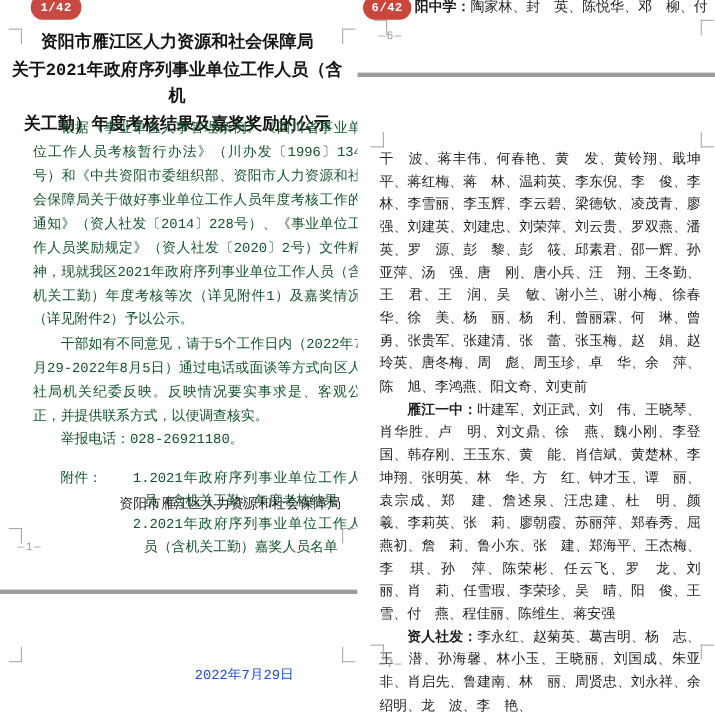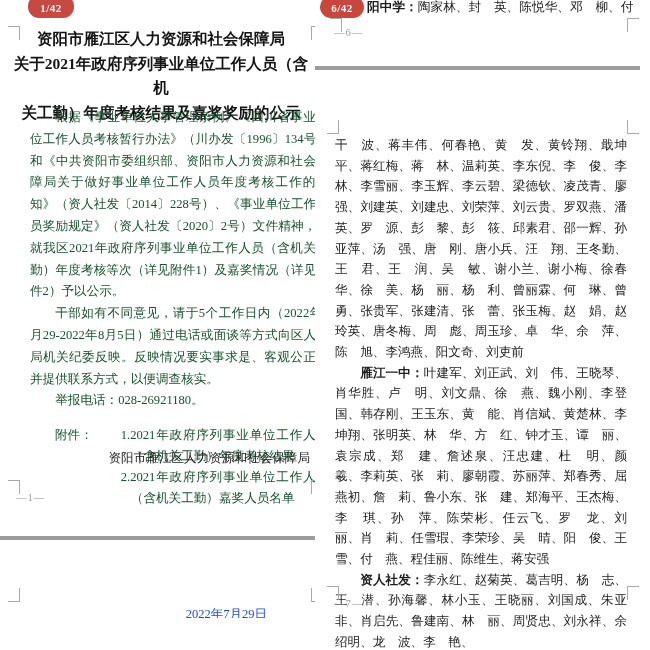--- a/index.html
+++ b/index.html
@@ -1,20 +1,20 @@
 <!DOCTYPE html>
 <html><head>
 <meta charset="utf-8">
 <style>
   html,body{margin:0;padding:0;background:#ffffff;}
   .screen{position:relative;width:650px;height:650px;overflow:hidden;background:#ffffff;
-          font-family:Liberation Serif, serif;color:#222;}
+          font-family:Liberation Mono, monospace;color:#222;}
   .col{position:absolute;top:0;width:325px;height:650px;background:#fff;}
   .col-left{left:0;}
-  .col-right{left:315px;}
+  .col-right{left:325px;}
 
   
   .badge{position:absolute;background:#c64a42;color:#fff;border-radius:11px;
          font-size:11px;font-weight:bold;display:flex;align-items:center;justify-content:center;
          letter-spacing:.5px;z-index:5;}
   .badge-left{left:28px;top:-5px;width:46px;height:21px;padding-top:2px;}
   .badge-right{left:5px;top:-4px;width:44px;height:20px;padding-top:2px;background:#c9463c;}
 
   
   .cm{position:absolute;width:11px;height:13px;}

